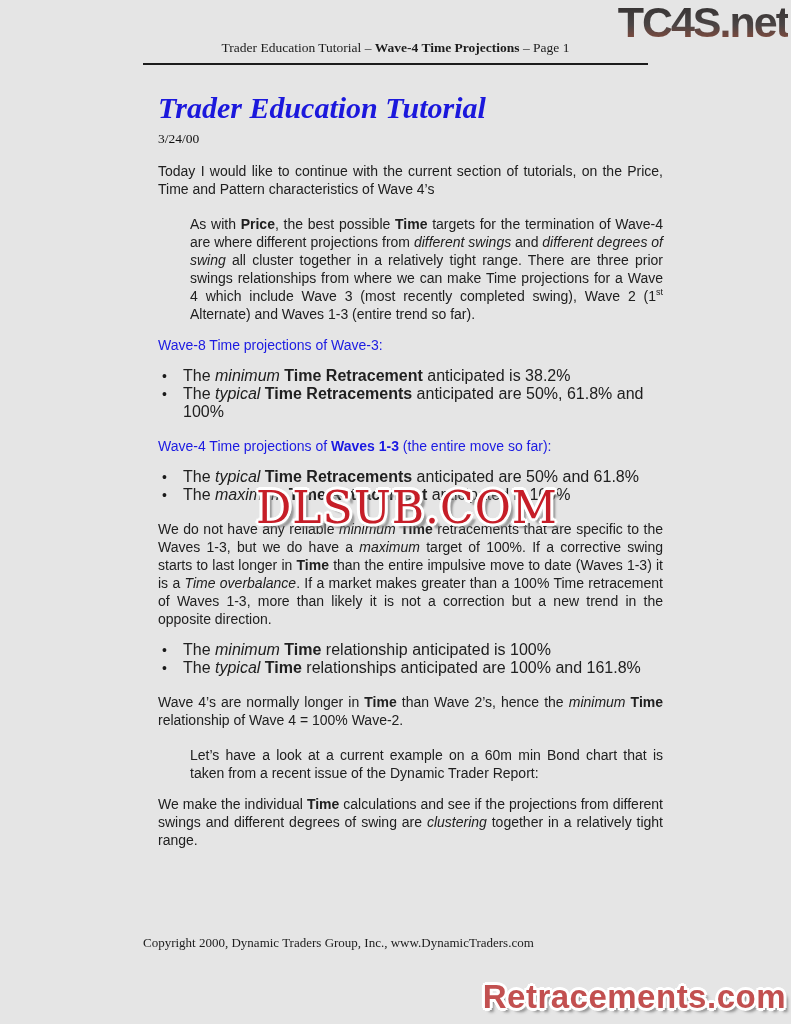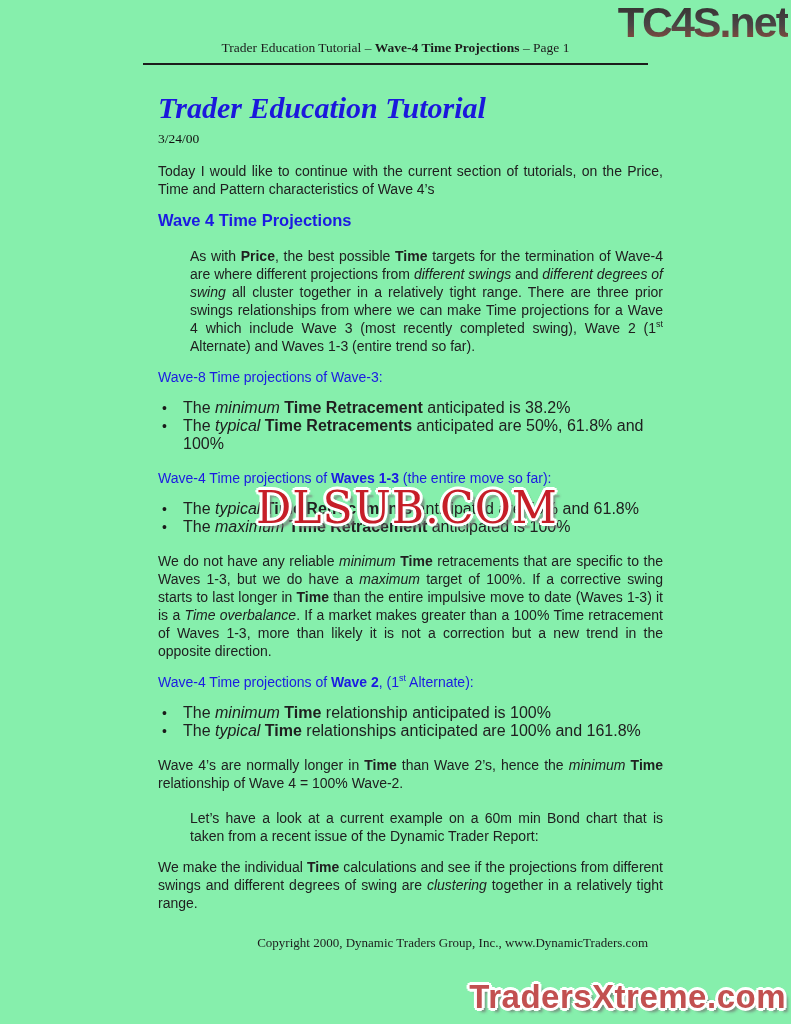--- a/index.html
+++ b/index.html
@@ -1,19 +1,19 @@
 <!DOCTYPE html>
 <html><head>
 <meta charset="utf-8">
 <style>
   html,body{margin:0;padding:0;background:#ffffff;}
   .page{
     position:relative;
     width:791px;height:1024px;
-    background:#86efac;
+    background:#e5e5e5;
     overflow:hidden;
     font-family:"Liberation Sans",sans-serif;
     color:#202020;
   }
   
   .hdr{
     position:absolute;left:143px;top:40px;width:505px;
     font-family:"Liberation Serif",serif;
     font-size:13.5px;text-align:center;color:#1c1c1c;
   }
@@ -80,21 +80,21 @@
     position:absolute;left:4px;top:0;
     font-size:14px;color:#1a1a1a;
   }
   .b{font-weight:bold;}
   .i{font-style:italic;}
   sup{font-size:9px;line-height:0;vertical-align:super;}
   
   .footer{
     position:absolute;left:143px;top:935px;width:505px;
     font-family:"Liberation Serif",serif;
-    font-size:13px;text-align:right;color:#1c1c1c;
+    font-size:13px;text-align:left;color:#1c1c1c;
   }
   
   .dlsub{
     position:absolute;left:256px;top:482px;
     font-family:"DejaVu Serif",serif;
     font-weight:normal;font-size:44px;line-height:52px;
     letter-spacing:1px;
     color:#c61e28;
     text-shadow:
       -2px -2px 0 #ffffff, 2px -2px 0 #ffffff,
@@ -128,54 +128,52 @@
 
   <div class="tc4s">TC4S.net</div>
 
   <div class="col">
 
     <div class="doc-title">Trader Education Tutorial</div>
     <div class="doc-date">3/24/00</div>
 
     <p class="p"><span>Today I would like to continue with the current section of tutorials, on the Price, Time and Pattern characteristics of Wave 4’s</span></p>
 
-    <div class="h2">Wave 4 Time Projections</div>
 
     <p class="p wide"><span>As with </span><span class="b">Price</span><span>, the best possible </span><span class="b">Time</span><span> targets for the termination of Wave-4 are where different projections from </span><span class="i">different swings</span><span> and </span><span class="i">different degrees of swing</span><span> all cluster together in a relatively tight range. There are three prior swings relationships from where we can make Time projections for a Wave 4 which include Wave 3 (most recently completed swing), Wave 2 (1</span><sup>st</sup><span> Alternate) and Waves 1-3 (entire trend so far).</span></p>
 
     <div class="sub"><span>Wave-8 Time projections of Wave-3:</span></div>
 
     <ul class="blist">
       <li><span>The </span><span class="i">minimum</span><span> </span><span class="b">Time Retracement</span><span> anticipated is 38.2%</span></li>
       <li><span>The </span><span class="i">typical</span><span> </span><span class="b">Time Retracements</span><span> anticipated are 50%, 61.8% and 100%</span></li>
     </ul>
 
     <div class="sub wide"><span>Wave-4 Time projections of </span><span class="b">Waves 1-3</span><span> (the entire move so far):</span></div>
 
     <ul class="blist">
       <li><span>The </span><span class="i">typical</span><span> </span><span class="b">Time Retracements</span><span> anticipated are 50% and 61.8%</span></li>
       <li><span>The </span><span class="i">maximum</span><span> </span><span class="b">Time Retracement</span><span> anticipated is 100%</span></li>
     </ul>
 
     <p class="p"><span>We do not have any reliable </span><span class="i">minimum</span><span> </span><span class="b">Time</span><span> retracements that are specific to the Waves 1-3, but we do have a </span><span class="i">maximum</span><span> target of 100%. If a corrective swing starts to last longer in </span><span class="b">Time</span><span> than the entire impulsive move to date (Waves 1-3) it is a </span><span class="i">Time overbalance</span><span>. If a market makes greater than a 100% Time retracement of Waves 1-3, more than likely it is not a correction but a new trend in the opposite direction.</span></p>
 
-    <div class="sub tight"><span>Wave-4 Time projections of </span><span class="b">Wave 2</span><span>, (1</span><sup>st</sup><span> Alternate):</span></div>
 
     <ul class="blist">
       <li><span>The </span><span class="i">minimum</span><span> </span><span class="b">Time</span><span> relationship anticipated is 100%</span></li>
       <li><span>The </span><span class="i">typical</span><span> </span><span class="b">Time</span><span> relationships anticipated are 100% and 161.8%</span></li>
     </ul>
 
     <p class="p"><span>Wave 4’s are normally longer in </span><span class="b">Time</span><span> than Wave 2’s, hence the </span><span class="i">minimum</span><span> </span><span class="b">Time</span><span> relationship of Wave 4 = 100% Wave-2.</span></p>
 
     <p class="p wide"><span>Let’s have a look at a current example on a 60m min Bond chart that is taken from a recent issue of the Dynamic Trader Report:</span></p>
 
     <p class="p tight"><span>We make the individual </span><span class="b">Time</span><span> calculations and see if the projections from different swings and different degrees of swing are </span><span class="i">clustering</span><span> together in a relatively tight range.</span></p>
 
   </div>
 
   <div class="footer">Copyright 2000, Dynamic Traders Group, Inc., www.DynamicTraders.com</div>
 
   <div class="dlsub">DLSUB.COM</div>
 
-  <div class="txtreme">TradersXtreme.com</div>
+  <div class="txtreme">Retracements.com</div>
 
 </div>
 
 </body></html>

